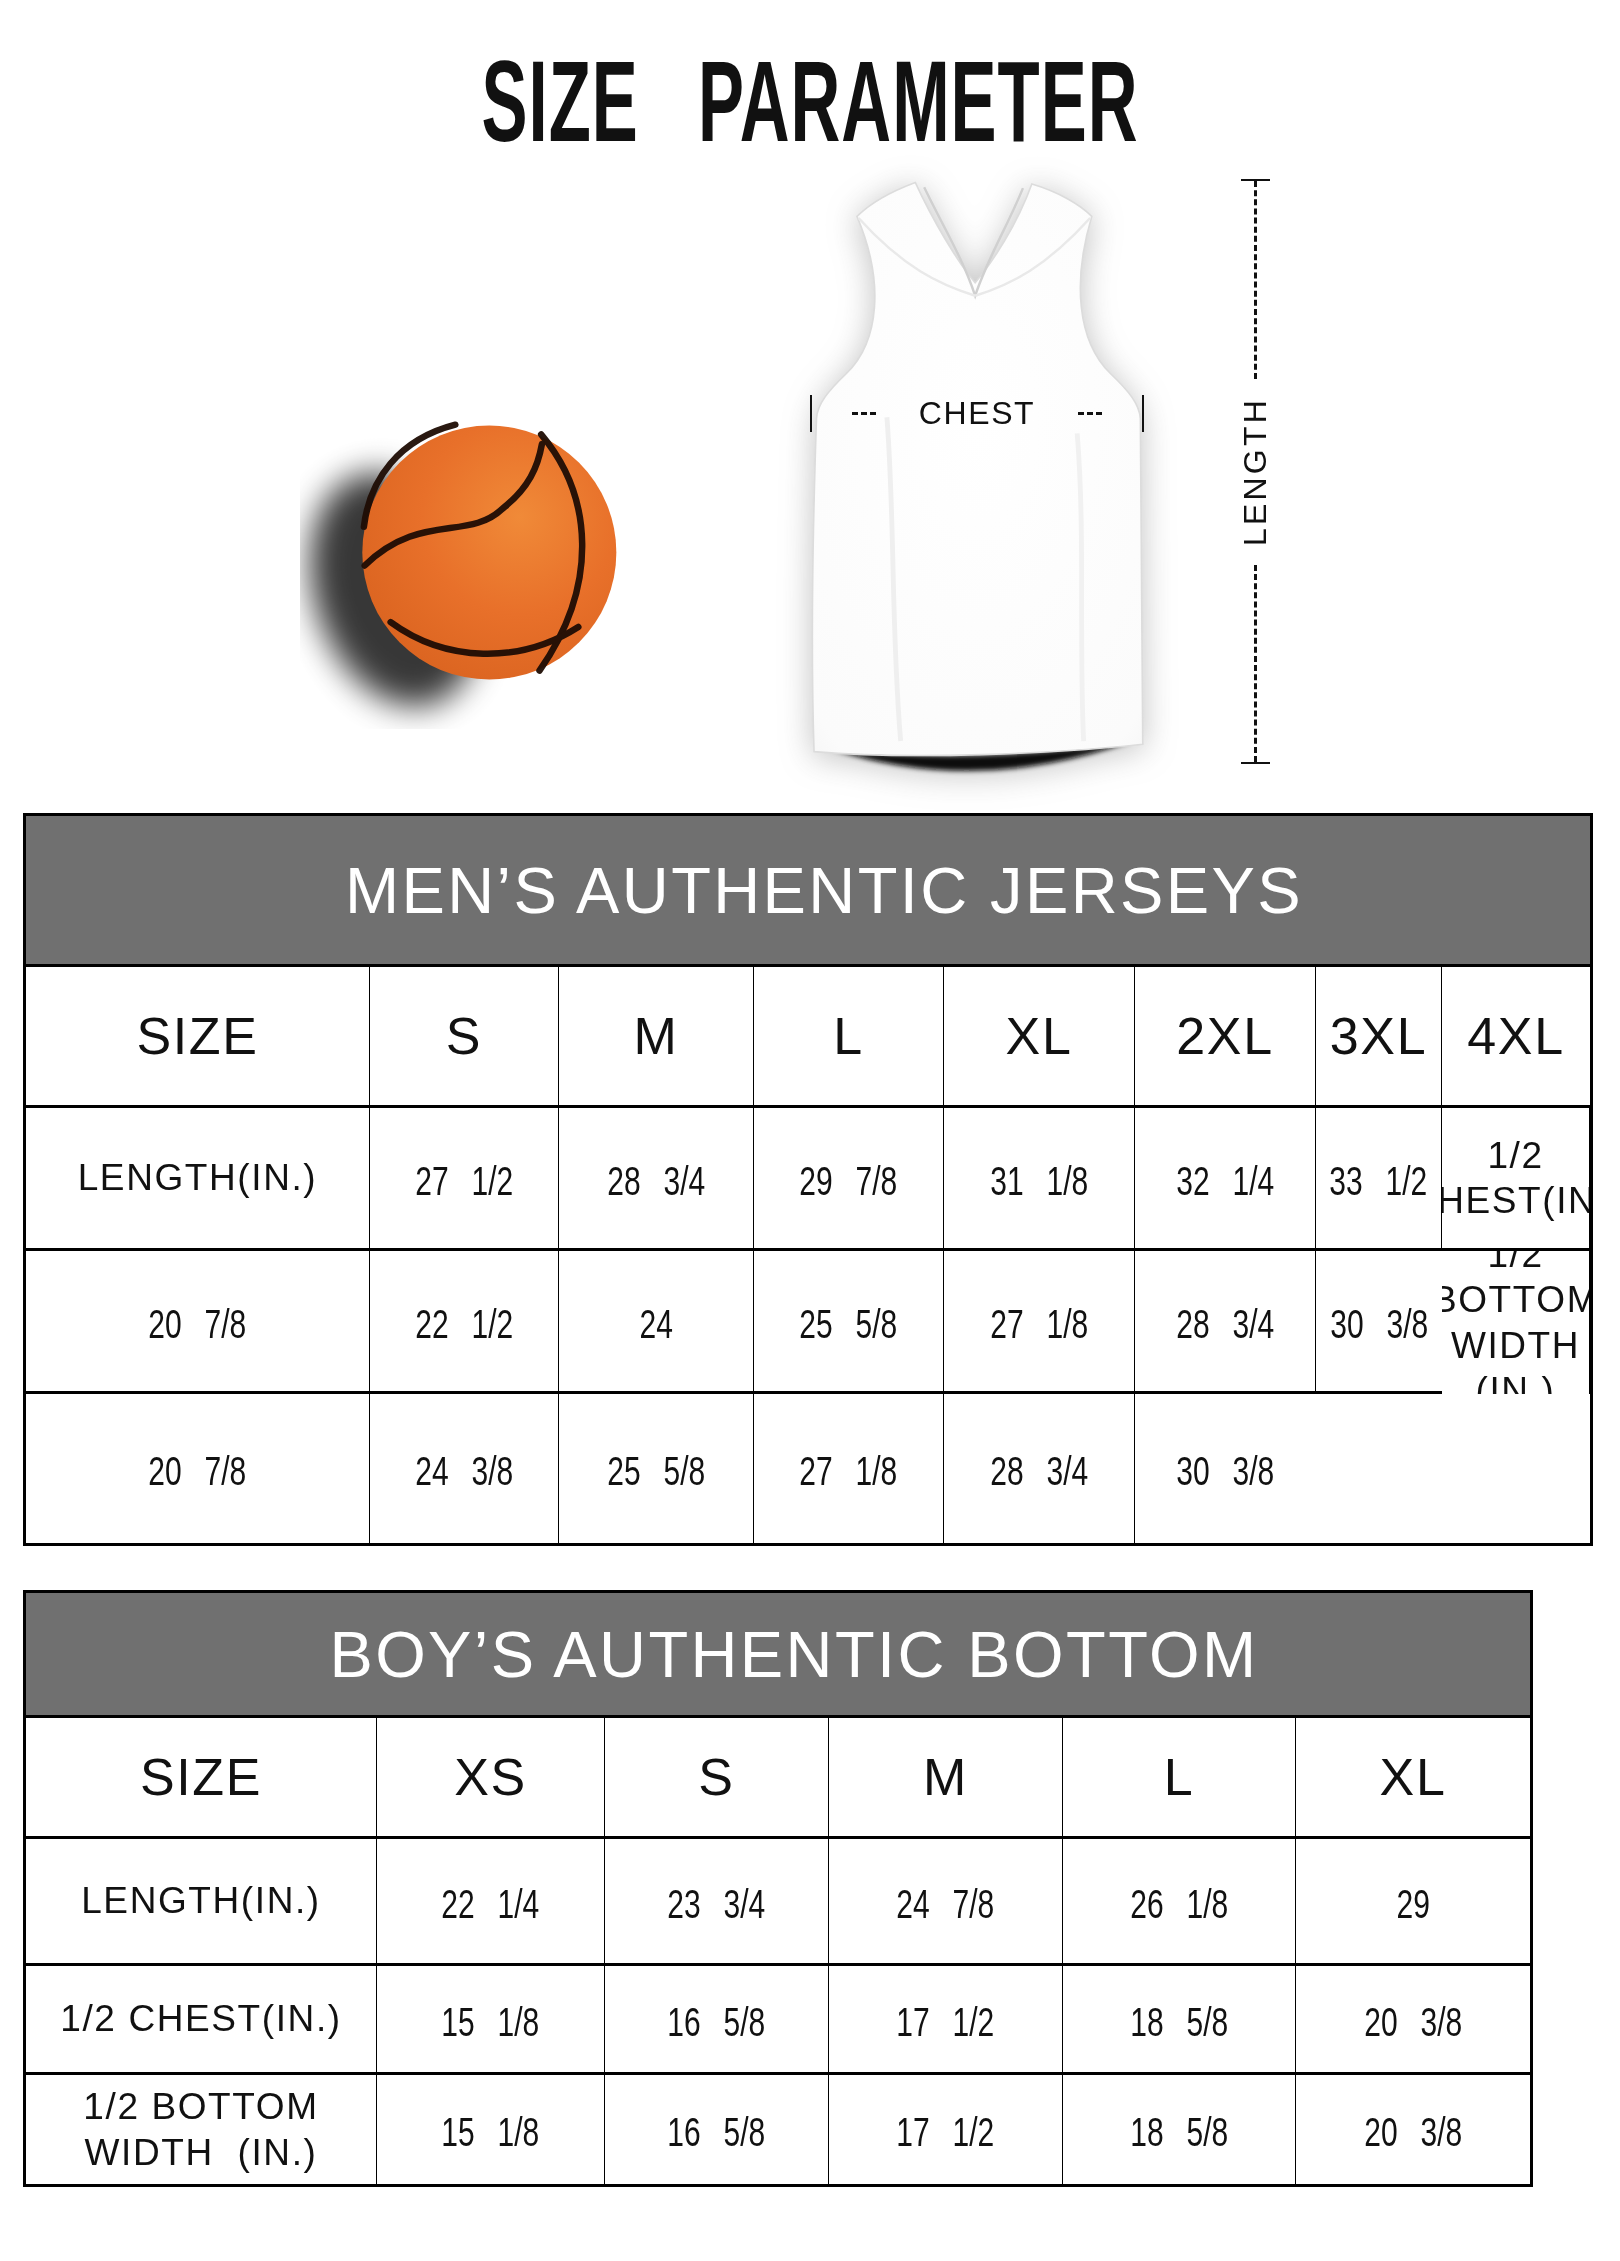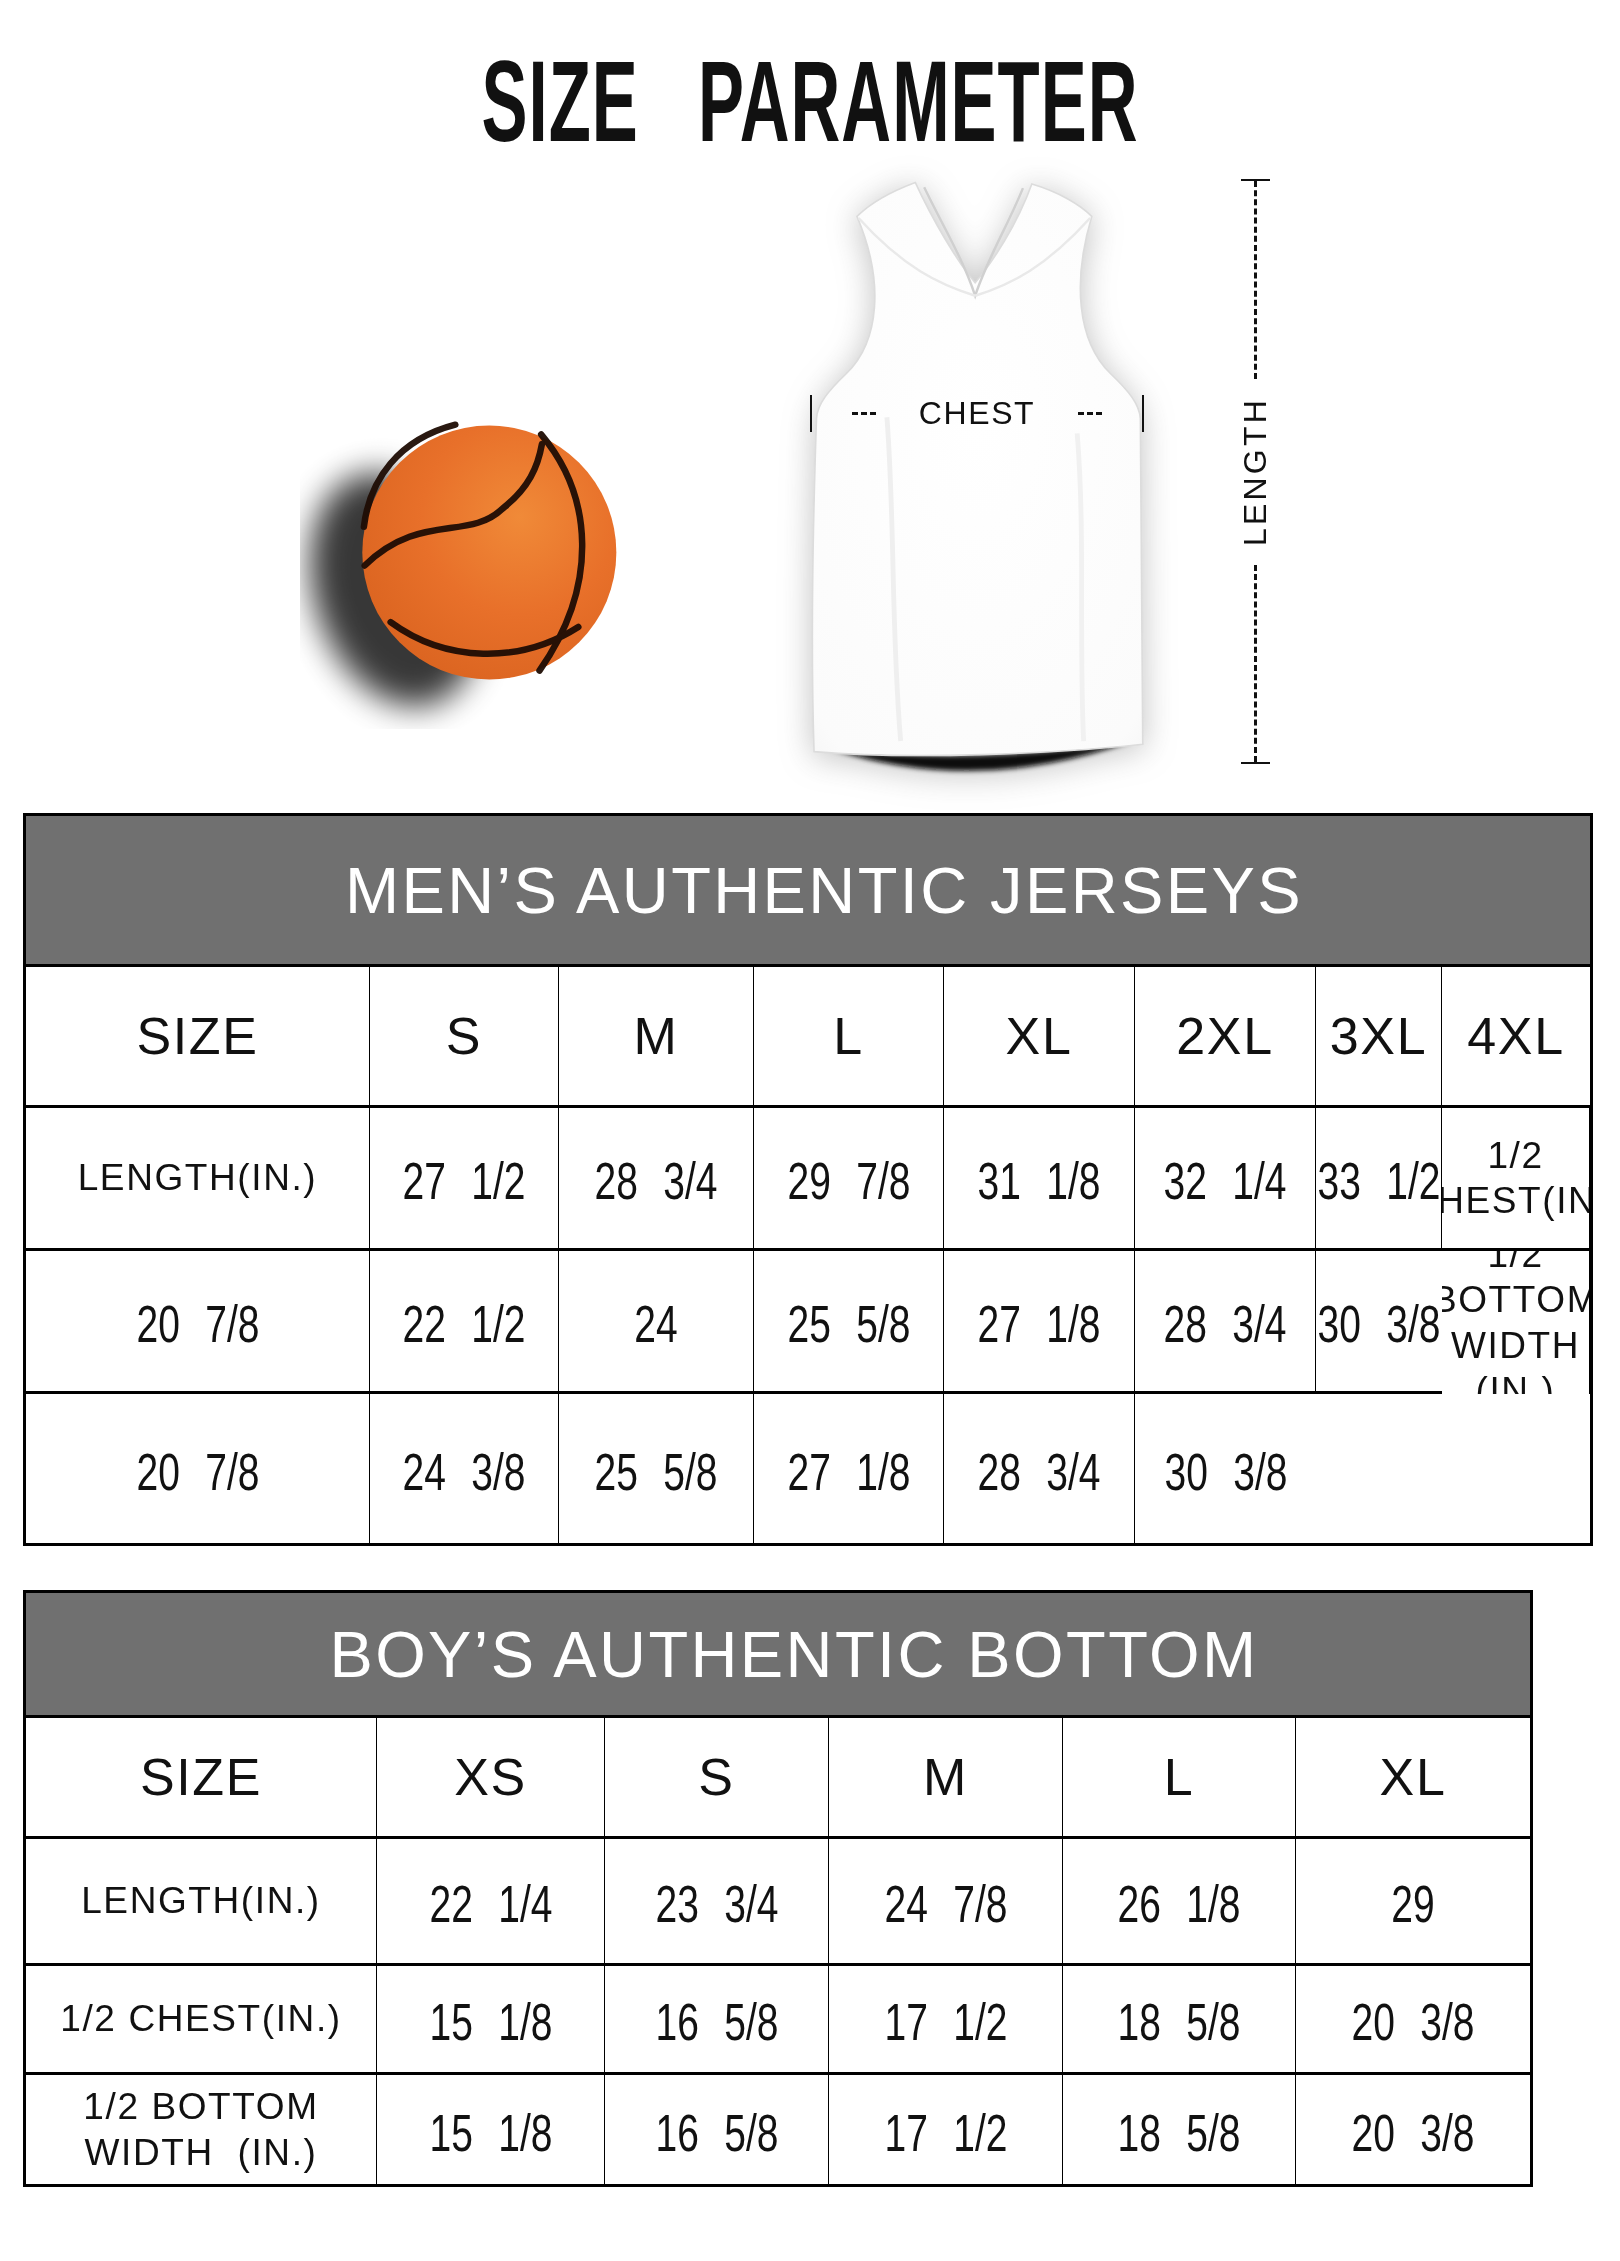--- a/index.html
+++ b/index.html
@@ -38,21 +38,21 @@
     grid-template-rows:125px 121px 127px 109px 1fr;}
 
   .c{box-sizing:border-box;display:flex;align-items:center;justify-content:center;
      border-right:1.6px solid #000;border-bottom:3.2px solid #000;overflow:hidden;}
   .lc{border-right:none;}
   .lr{border-bottom:none;}
   .ghead{grid-column:1/-1;background:#707070;color:#fff;border-right:none;
      font-size:65px;letter-spacing:2.4px;white-space:nowrap;padding-left:32px;}
   .szh{font-size:52px;letter-spacing:1.6px;font-weight:normal;}
   .rowlbl{font-size:37px;letter-spacing:1.6px;line-height:1.22;text-align:center;white-space:pre-wrap;}
-  .val{font-size:52px;padding-top:6.5px;}
+  .val{font-size:40px;padding-top:6.5px;}
   .val span{display:inline-block;transform:scaleX(0.75);transform-origin:50% 50%;
      white-space:pre;word-spacing:19.4px;}
 </style>
 </head>
 <body>
 
 <div class="page">
 
   <div class="page-title">SIZE PARAMETER</div>
 

